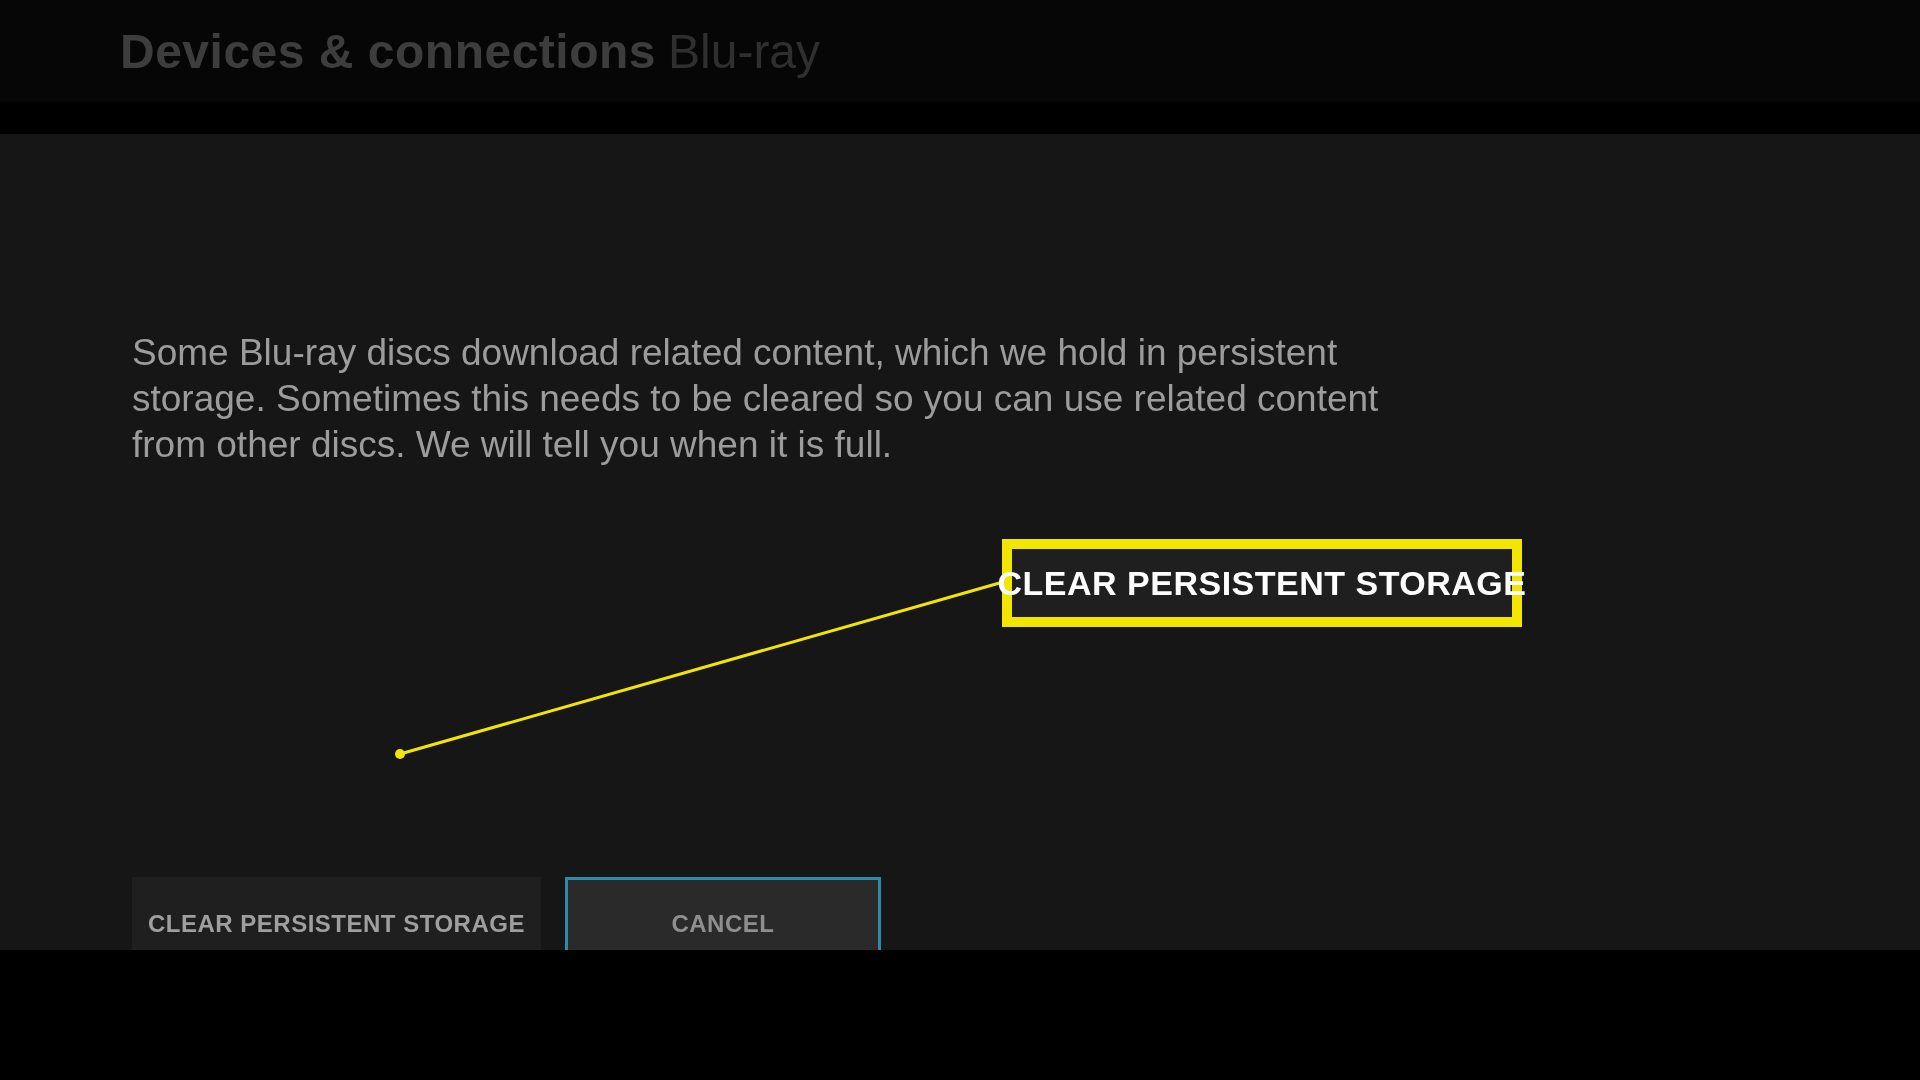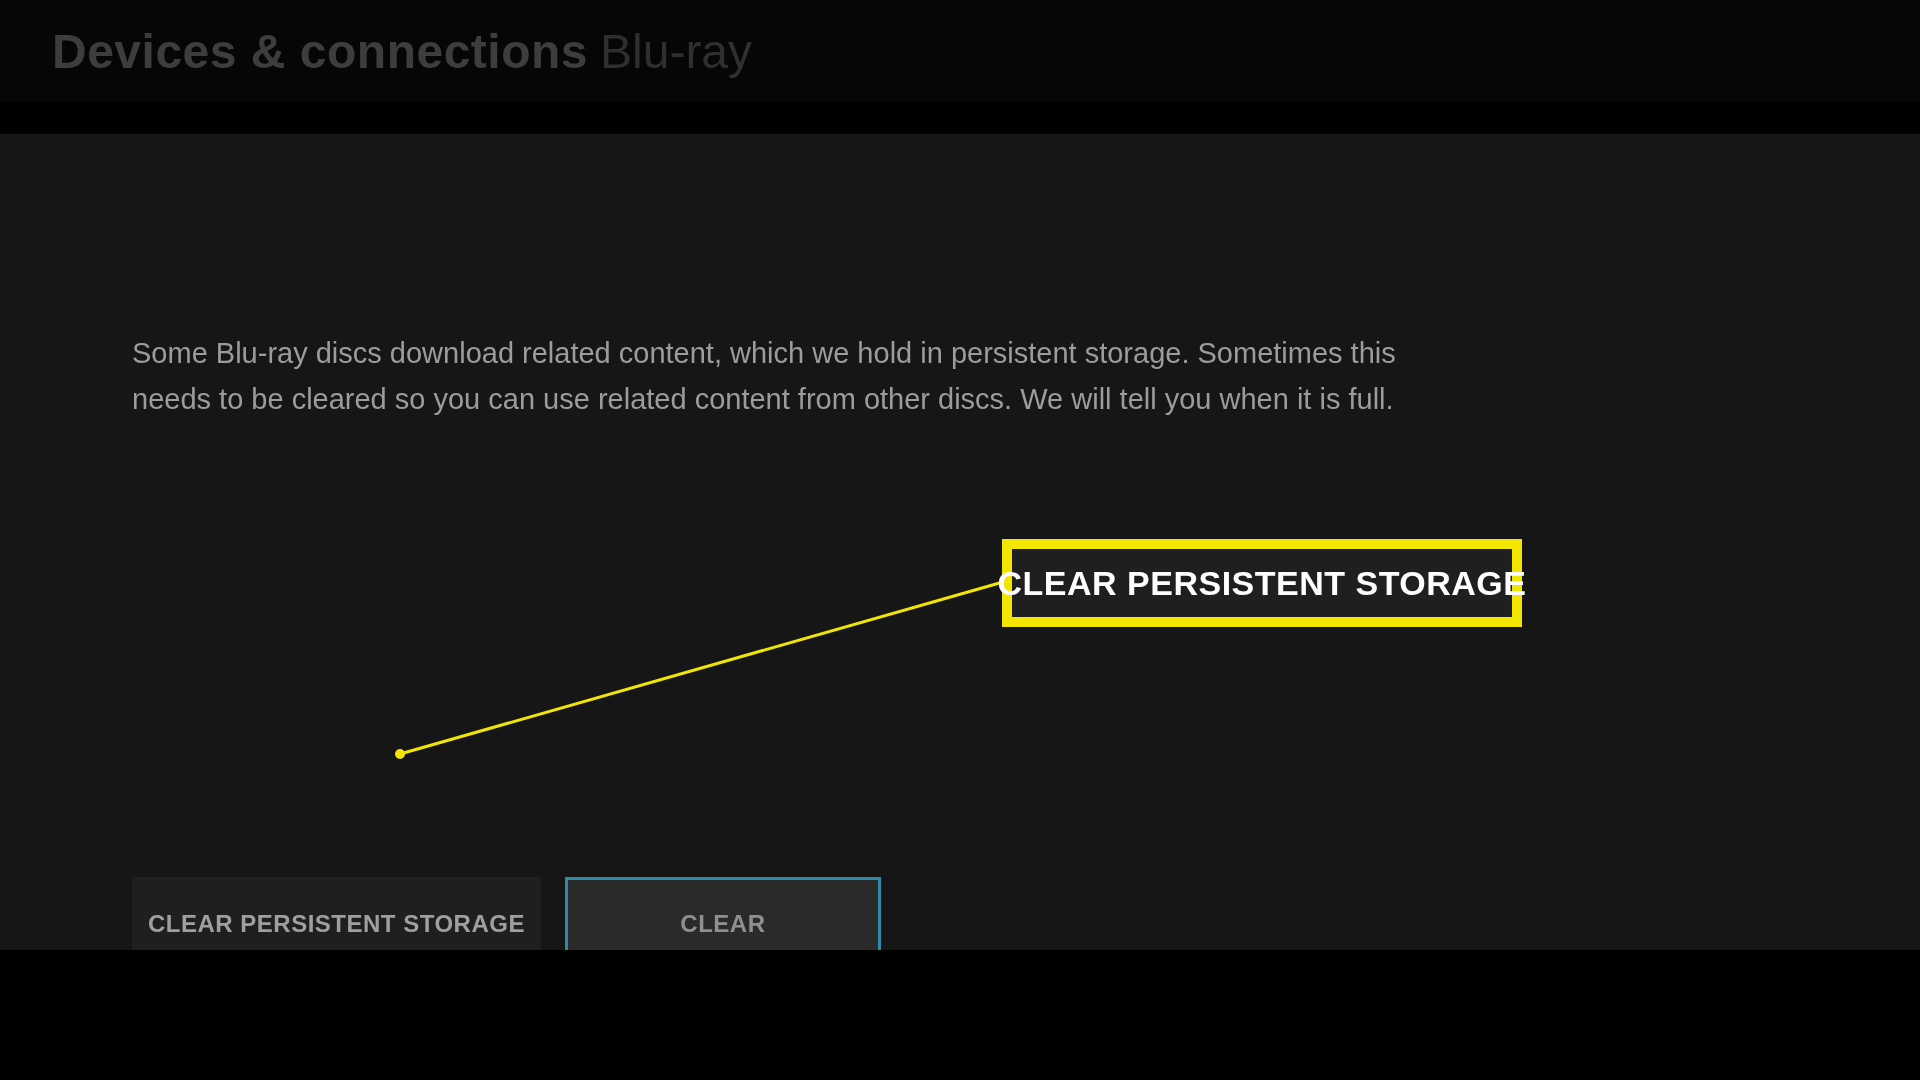--- a/index.html
+++ b/index.html
@@ -17,21 +17,21 @@
       font-family: "Segoe UI", Arial, Helvetica, sans-serif;
       color: #b9b9b9;
       position: relative;
     }
     .header {
       position: absolute;
       top: 0;
       left: 0;
       right: 0;
       height: 102px;
-      padding-left: 52px;
+      padding-left: 120px;
       display: flex;
       align-items: center;
       background: #060606;
     }
     .header .title {
       font-size: 48px;
       font-weight: 700;
       color: #3d3d3d;
       letter-spacing: 0.5px;
     }
@@ -47,21 +47,21 @@
       bottom: 130px;
       left: 0;
       right: 0;
       background: #161616;
     }
     .description {
       position: absolute;
       top: 196px;
       left: 132px;
       right: 520px;
-      font-size: 29px;
+      font-size: 37px;
       line-height: 46px;
       color: #9c9c9c;
       font-weight: 400;
     }
     .button-row {
       position: absolute;
       top: 743px;
       left: 132px;
       display: flex;
       gap: 24px;
@@ -134,21 +134,21 @@
 <div class="header">
   <span class="title">Devices &amp; connections</span>
   <span class="subtitle">Blu-ray</span>
 </div>
 
 <div class="content">
   <div class="description">Some Blu-ray discs download related content, which we hold in persistent storage.  Sometimes this needs to be cleared so you can use related content from other discs. We will tell you when it is full.</div>
 
   <div class="button-row">
     <button class="tv-button primary">CLEAR PERSISTENT STORAGE</button>
-    <button class="tv-button cancel">CLEAR</button>
+    <button class="tv-button cancel">CANCEL</button>
   </div>
 </div>
 
 <div class="bottom-bar"></div>
 
 <svg class="annotation">
   <line x1="400" y1="754" x2="1003" y2="582" stroke="#f2e600" stroke-width="3"></line>
   <circle cx="400" cy="754" r="5" fill="#f2e600"></circle>
 </svg>
 

